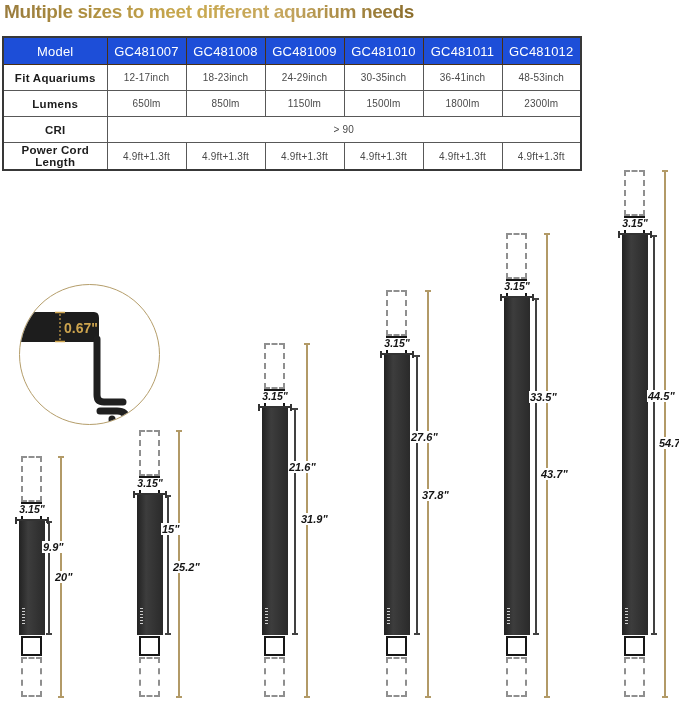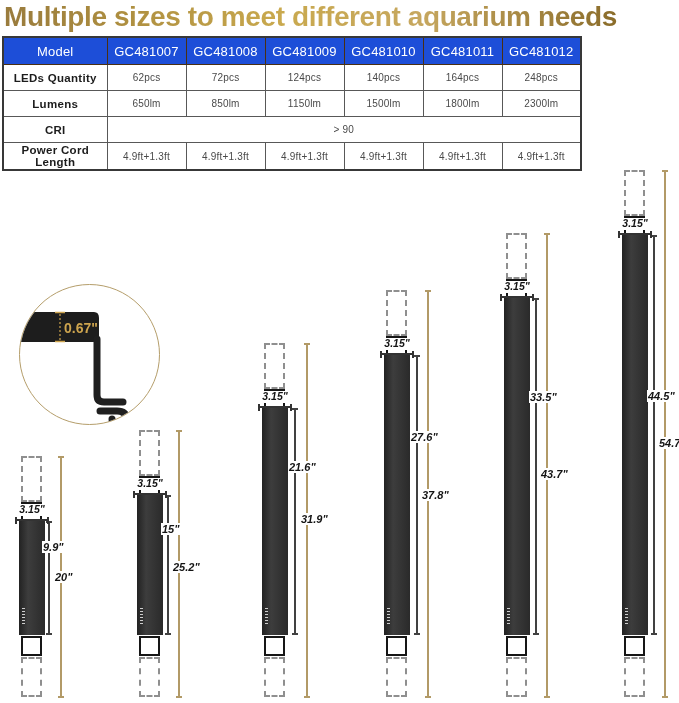--- a/index.html
+++ b/index.html
@@ -1,19 +1,19 @@
 <!DOCTYPE html>
 <html><head>
 <meta charset="utf-8">
 <style>
   html,body{margin:0;padding:0;background:#fff;}
   .canvas{position:relative;width:679px;height:703px;background:#fff;overflow:hidden;
           font-family:"Liberation Sans",sans-serif;}
   
-  .title{position:absolute;left:4px;top:1px;font-size:28px;font-weight:700;letter-spacing:-.4px;
+  .title{position:absolute;left:4px;top:1px;font-size:19px;font-weight:700;letter-spacing:-.4px;
          background:linear-gradient(90deg,#997b3d 0%,#ac8d3f 18%,#c9a94e 45%,#c6a75f 68%,#8a6c2a 100%);
          -webkit-background-clip:text;background-clip:text;color:transparent;white-space:nowrap;}
   
   table.spec{position:absolute;left:2px;top:36px;width:578px;border-collapse:collapse;
              table-layout:fixed;border:2px solid #383838;}
   table.spec th{background:#1d4ed8;color:#fff;font-size:13px;font-weight:400;height:24px;
                 border:1px solid #4a2f12;letter-spacing:.2px;}
   table.spec td{border:1px solid #585858;font-size:10px;color:#4a4a4a;text-align:center;height:23px;
                 letter-spacing:.2px;background:#fff;}
   table.spec td.rlabel{font-size:11.5px;color:#1c1c1c;font-weight:700;letter-spacing:.3px;}
@@ -61,27 +61,27 @@
         <th>GC481007</th>
         <th>GC481008</th>
         <th>GC481009</th>
         <th>GC481010</th>
         <th>GC481011</th>
         <th>GC481012</th>
       </tr>
     </thead>
     <tbody>
       <tr>
-        <td class="rlabel">LEDs Quantity</td>
-        <td>62pcs</td>
-        <td>72pcs</td>
-        <td>124pcs</td>
-        <td>140pcs</td>
-        <td>164pcs</td>
-        <td>248pcs</td>
+        <td class="rlabel">Fit Aquariums</td>
+        <td>12-17inch</td>
+        <td>18-23inch</td>
+        <td>24-29inch</td>
+        <td>30-35inch</td>
+        <td>36-41inch</td>
+        <td>48-53inch</td>
       </tr>
       <tr>
         <td class="rlabel">Lumens</td>
         <td>650lm</td>
         <td>850lm</td>
         <td>1150lm</td>
         <td>1500lm</td>
         <td>1800lm</td>
         <td>2300lm</td>
       </tr>

